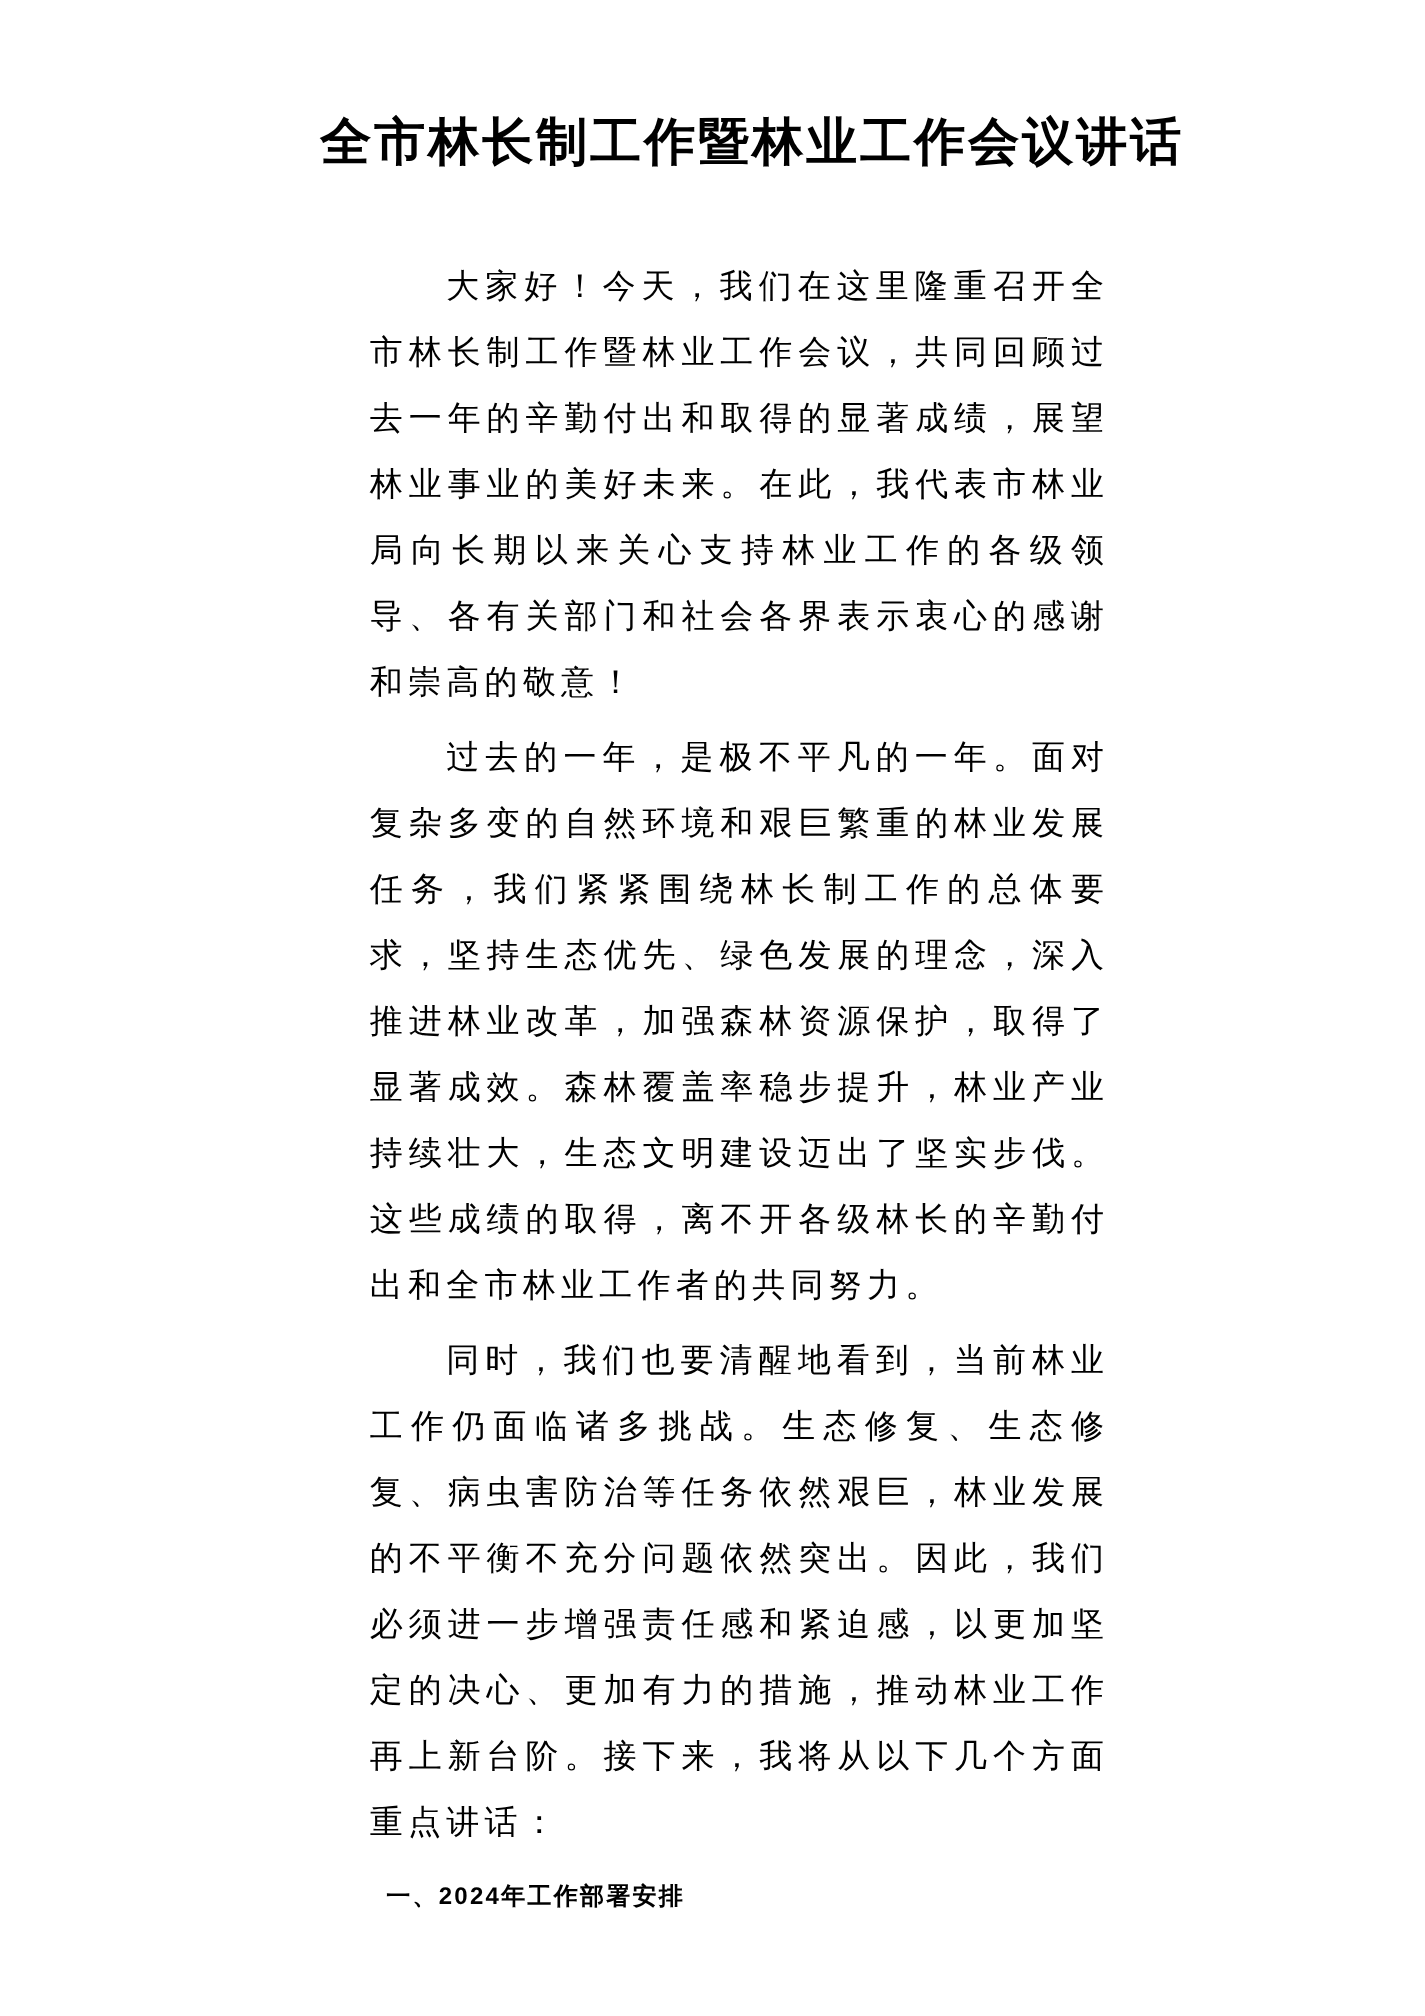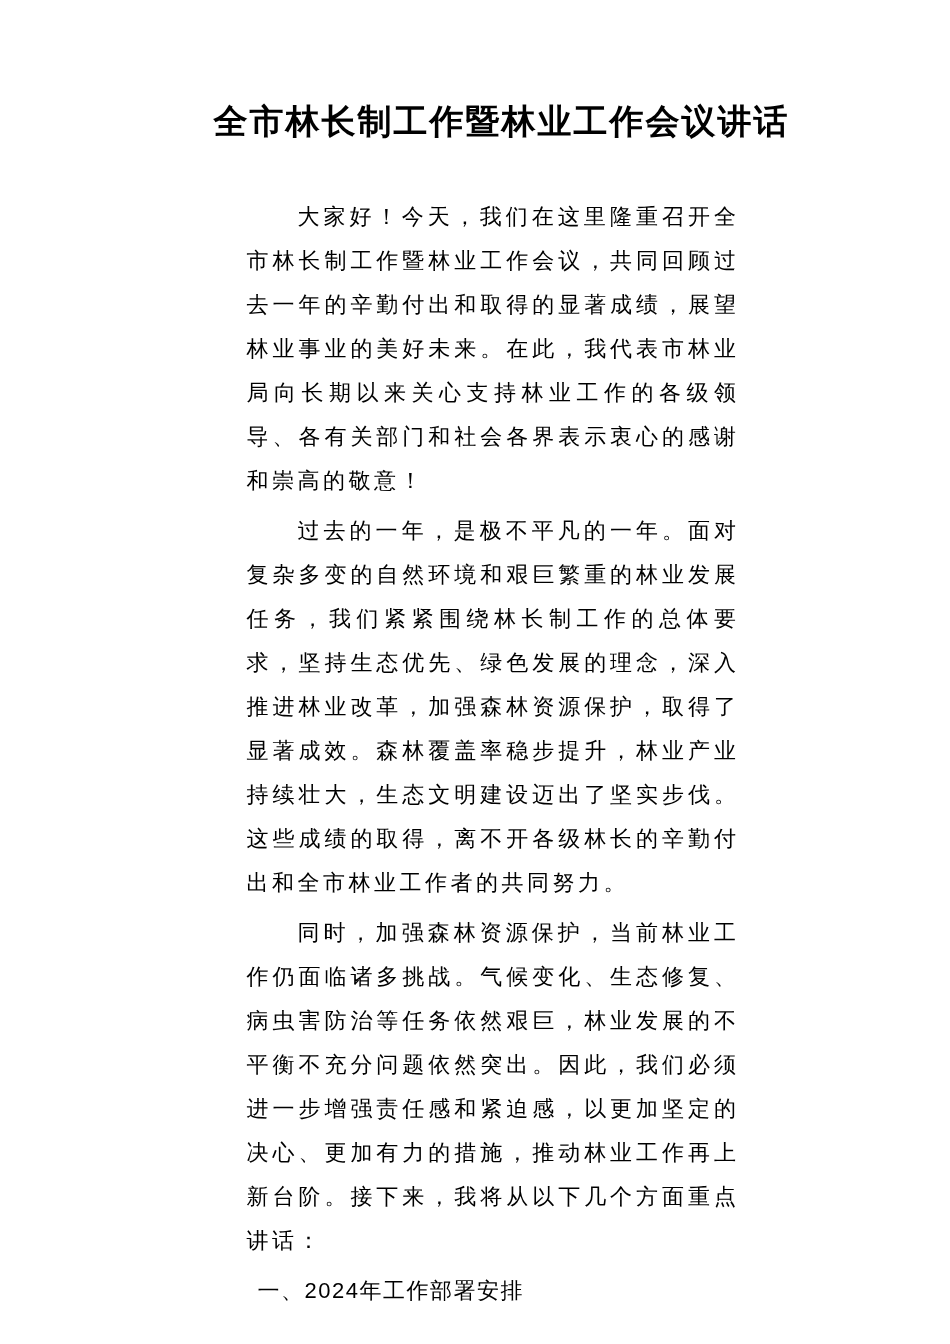--- a/index.html
+++ b/index.html
@@ -8,21 +8,21 @@
     background: #ffffff;
   }
   .page {
     position: relative;
     box-sizing: border-box;
     width: 753px;
     height: 1344px;
     margin: 0 auto;
     background: #ffffff;
     color: #000000;
-    padding: 104px 112px 40px 115px;
+    padding: 78px 112px 40px 115px;
     overflow: hidden;
     font-family: "Liberation Serif", serif;
   }
   .doc-title {
     margin: 0;
     font-size: 34px;
     line-height: 36px;
     font-weight: bold;
     text-align: center;
     letter-spacing: 2px;
@@ -43,41 +43,41 @@
   .doc-body p.salutation {
     margin-top: 0;
     text-indent: 0;
   }
   .doc-body p.indent {
     text-indent: 51px;
     margin-left: 33px;
   }
   .section-heading {
     margin: 6px 0 0 0;
-    font-size: 22px;
+    font-size: 16px;
     line-height: 44px;
-    font-weight: normal;
+    font-weight: bold;
     letter-spacing: 1.5px;
     text-indent: 44px;
     font-family: "Liberation Sans", sans-serif;
   }
 </style>
 </head>
 <body>
 
 <div class="page">
 
   <h1 class="doc-title">全市林长制工作暨林业工作会议讲话</h1>
 
   <div class="doc-body">
 
 
     <p class="indent">大家好！今天，我们在这里隆重召开全市林长制工作暨林业工作会议，共同回顾过去一年的辛勤付出和取得的显著成绩，展望林业事业的美好未来。在此，我代表市林业局向长期以来关心支持林业工作的各级领导、各有关部门和社会各界表示衷心的感谢和崇高的敬意！</p>
 
     <p class="indent">过去的一年，是极不平凡的一年。面对复杂多变的自然环境和艰巨繁重的林业发展任务，我们紧紧围绕林长制工作的总体要求，坚持生态优先、绿色发展的理念，深入推进林业改革，加强森林资源保护，取得了显著成效。森林覆盖率稳步提升，林业产业持续壮大，生态文明建设迈出了坚实步伐。这些成绩的取得，离不开各级林长的辛勤付出和全市林业工作者的共同努力。</p>
 
-    <p class="indent">同时，加强森林资源保护，当前林业工作仍面临诸多挑战。气候变化、生态修复、病虫害防治等任务依然艰巨，林业发展的不平衡不充分问题依然突出。因此，我们必须进一步增强责任感和紧迫感，以更加坚定的决心、更加有力的措施，推动林业工作再上新台阶。接下来，我将从以下几个方面重点讲话：</p>
+    <p class="indent">同时，我们也要清醒地看到，当前林业工作仍面临诸多挑战。生态修复、生态修复、病虫害防治等任务依然艰巨，林业发展的不平衡不充分问题依然突出。因此，我们必须进一步增强责任感和紧迫感，以更加坚定的决心、更加有力的措施，推动林业工作再上新台阶。接下来，我将从以下几个方面重点讲话：</p>
 
     <h2 class="section-heading">一、2024年工作部署安排</h2>
 
   </div>
 
 </div>
 
 </body></html>

